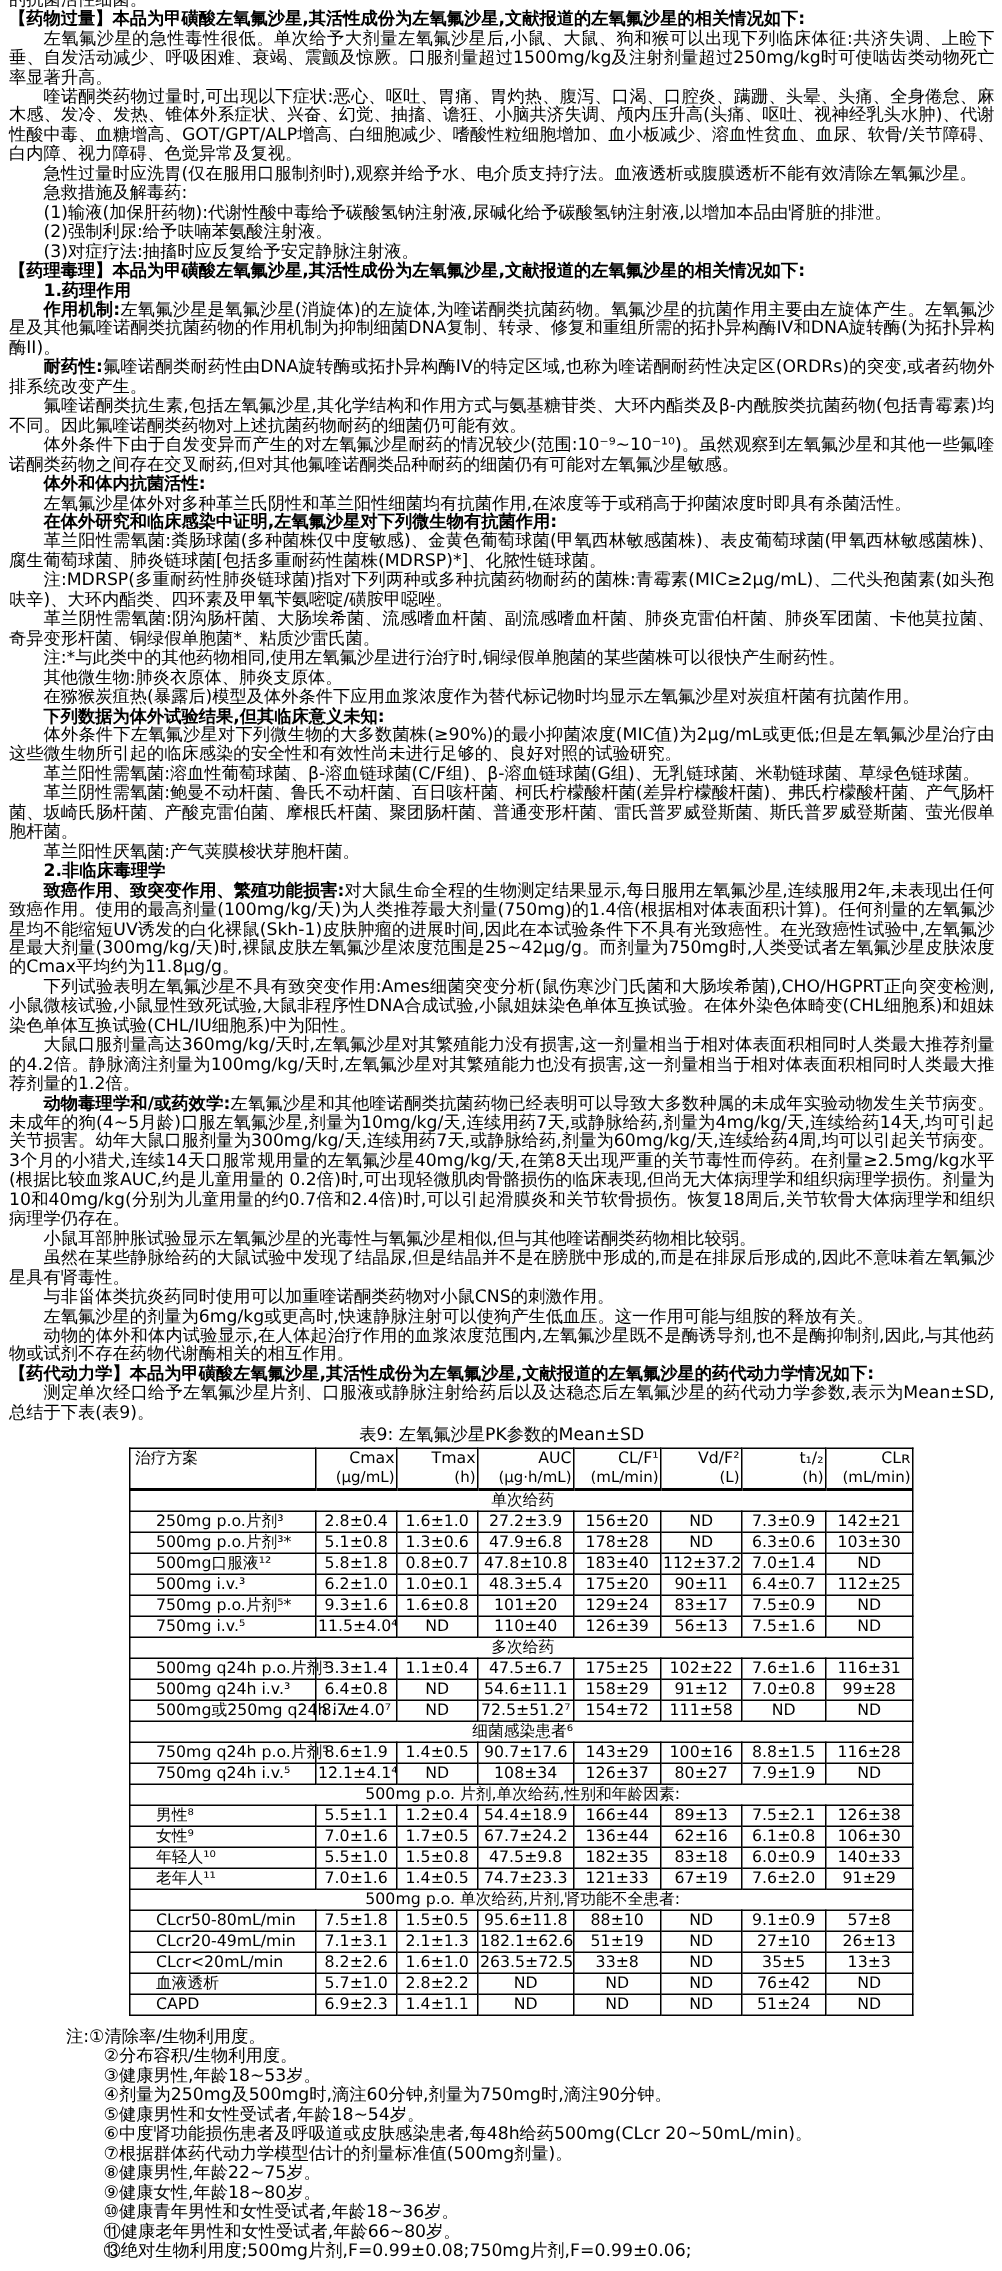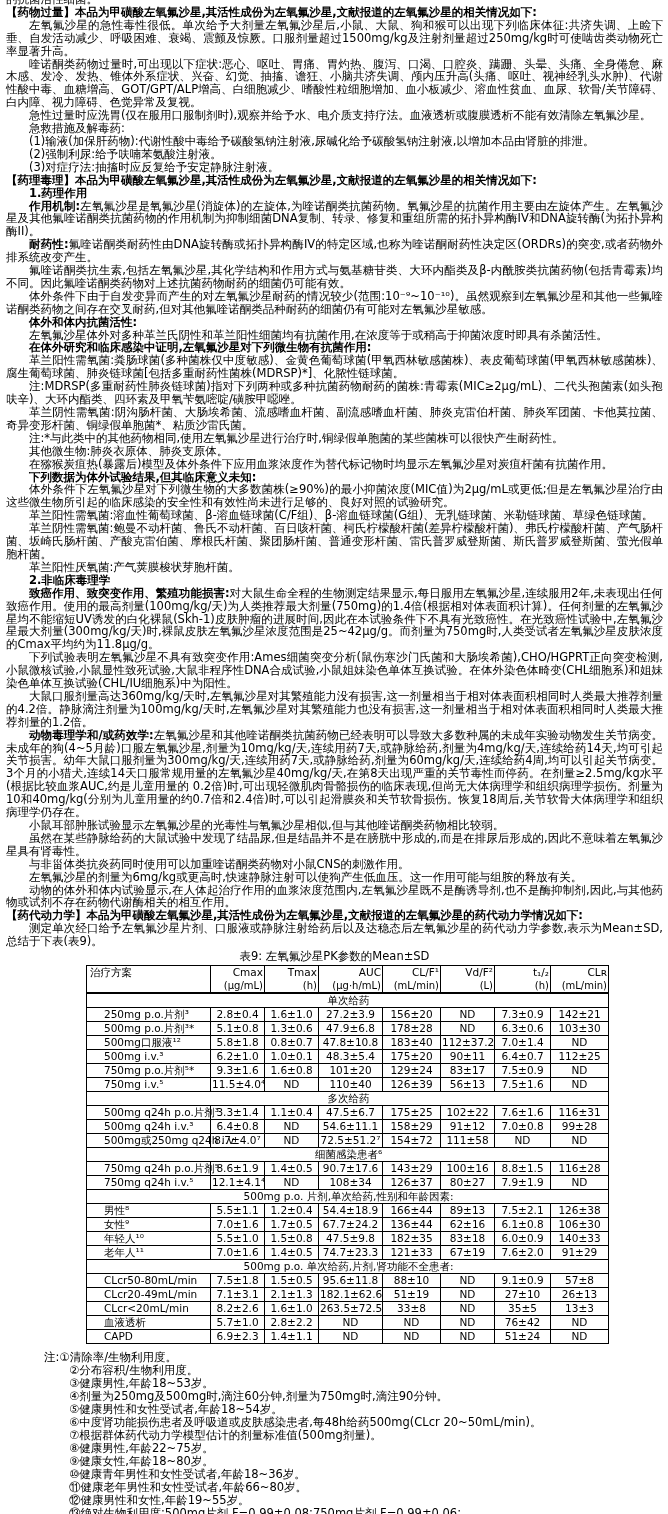--- a/index.html
+++ b/index.html
@@ -346,17 +346,16 @@
       <div class="nl">②分布容积/生物利用度。</div>
       <div class="nl">③健康男性,年龄18~53岁。</div>
       <div class="nl">④剂量为250mg及500mg时,滴注60分钟,剂量为750mg时,滴注90分钟。</div>
       <div class="nl">⑤健康男性和女性受试者,年龄18~54岁。</div>
       <div class="nl">⑥中度肾功能损伤患者及呼吸道或皮肤感染患者,每48h给药500mg(CLcr 20~50mL/min)。</div>
       <div class="nl">⑦根据群体药代动力学模型估计的剂量标准值(500mg剂量)。</div>
       <div class="nl">⑧健康男性,年龄22~75岁。</div>
       <div class="nl">⑨健康女性,年龄18~80岁。</div>
       <div class="nl">⑩健康青年男性和女性受试者,年龄18~36岁。</div>
       <div class="nl">⑪健康老年男性和女性受试者,年龄66~80岁。</div>
-      <div class="nl">⑫健康男性和女性,年龄19~55岁。</div>
       <div class="nl">⑬绝对生物利用度;500mg片剂,F=0.99±0.08;750mg片剂,F=0.99±0.06;</div>
     </div>
 
 </div>
 
 </body></html>

